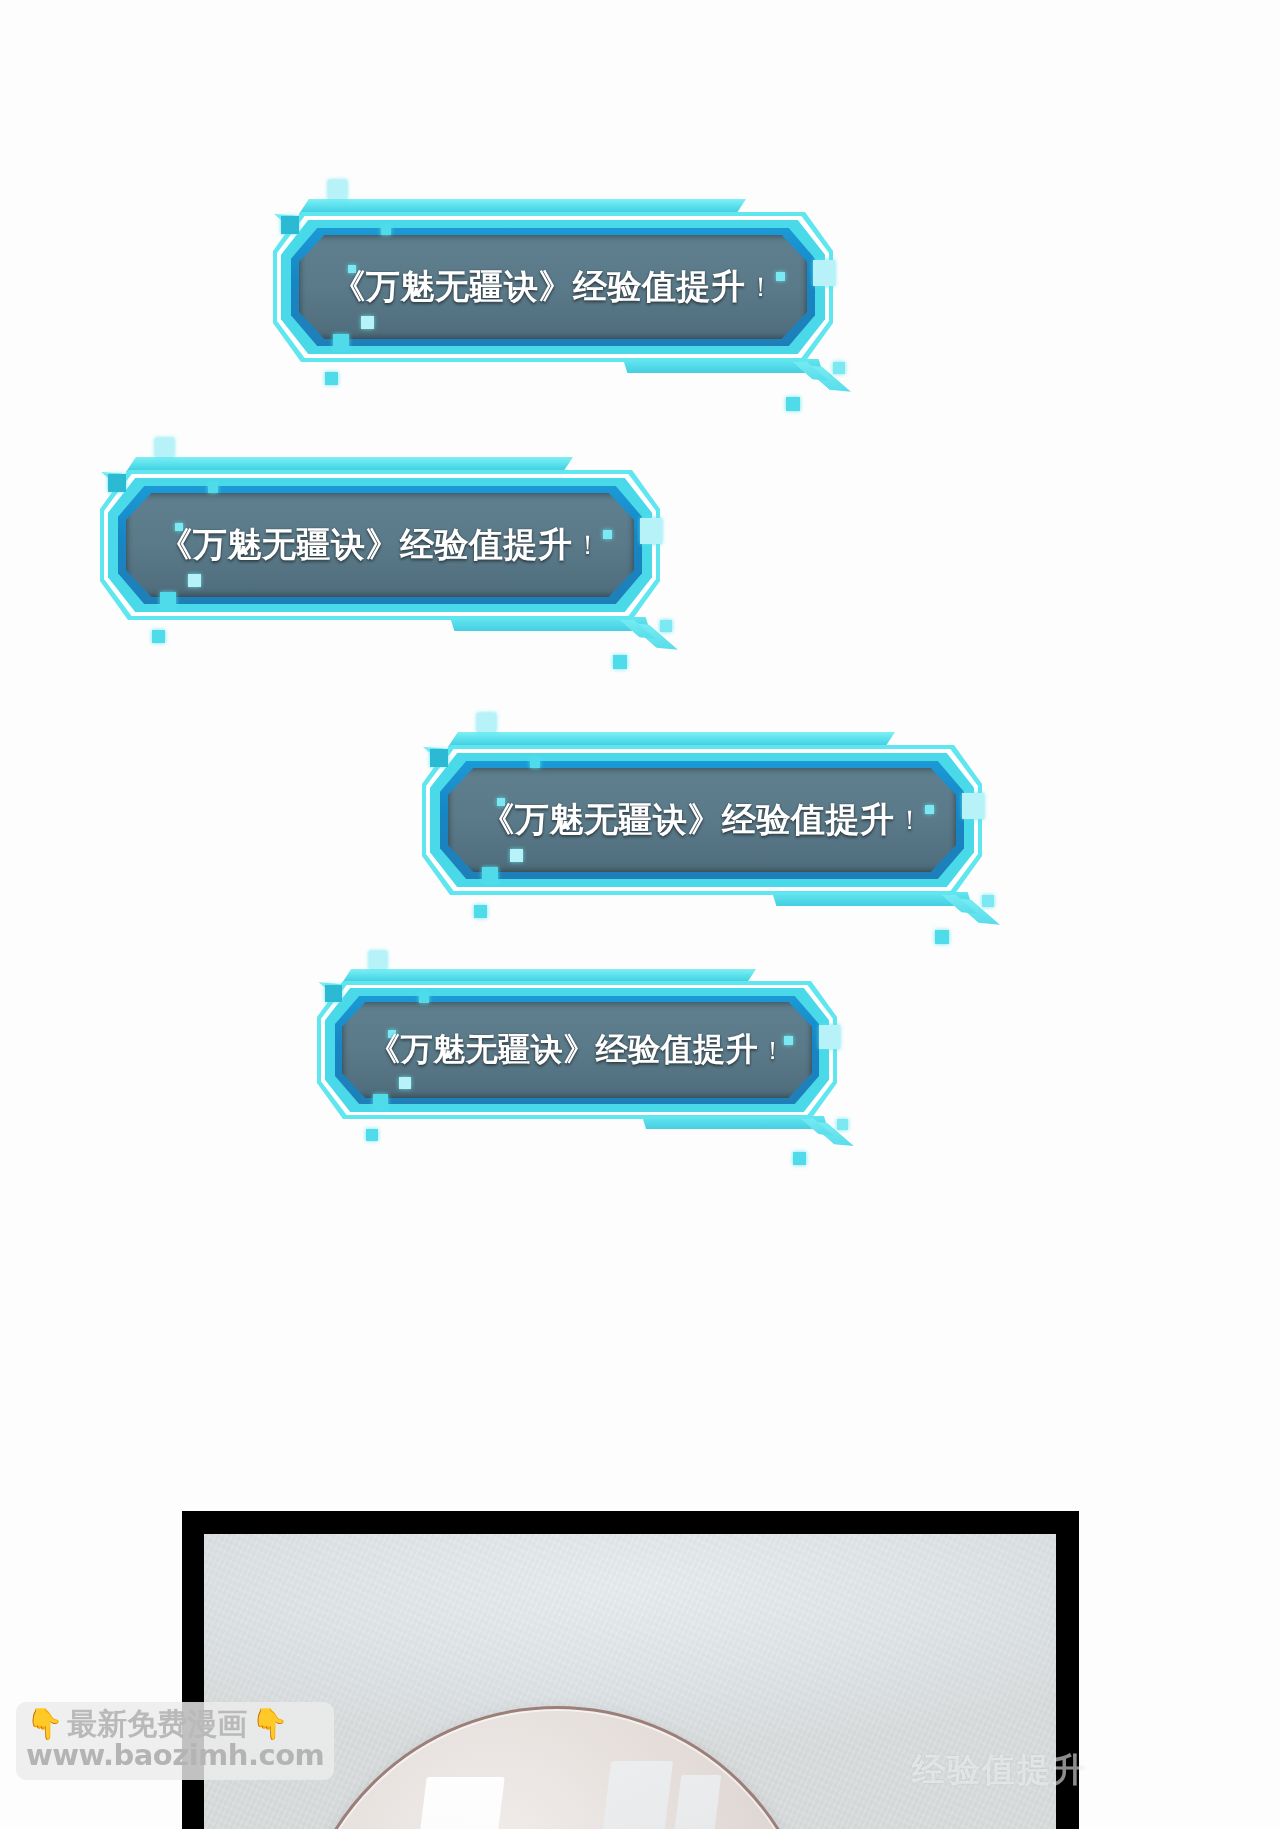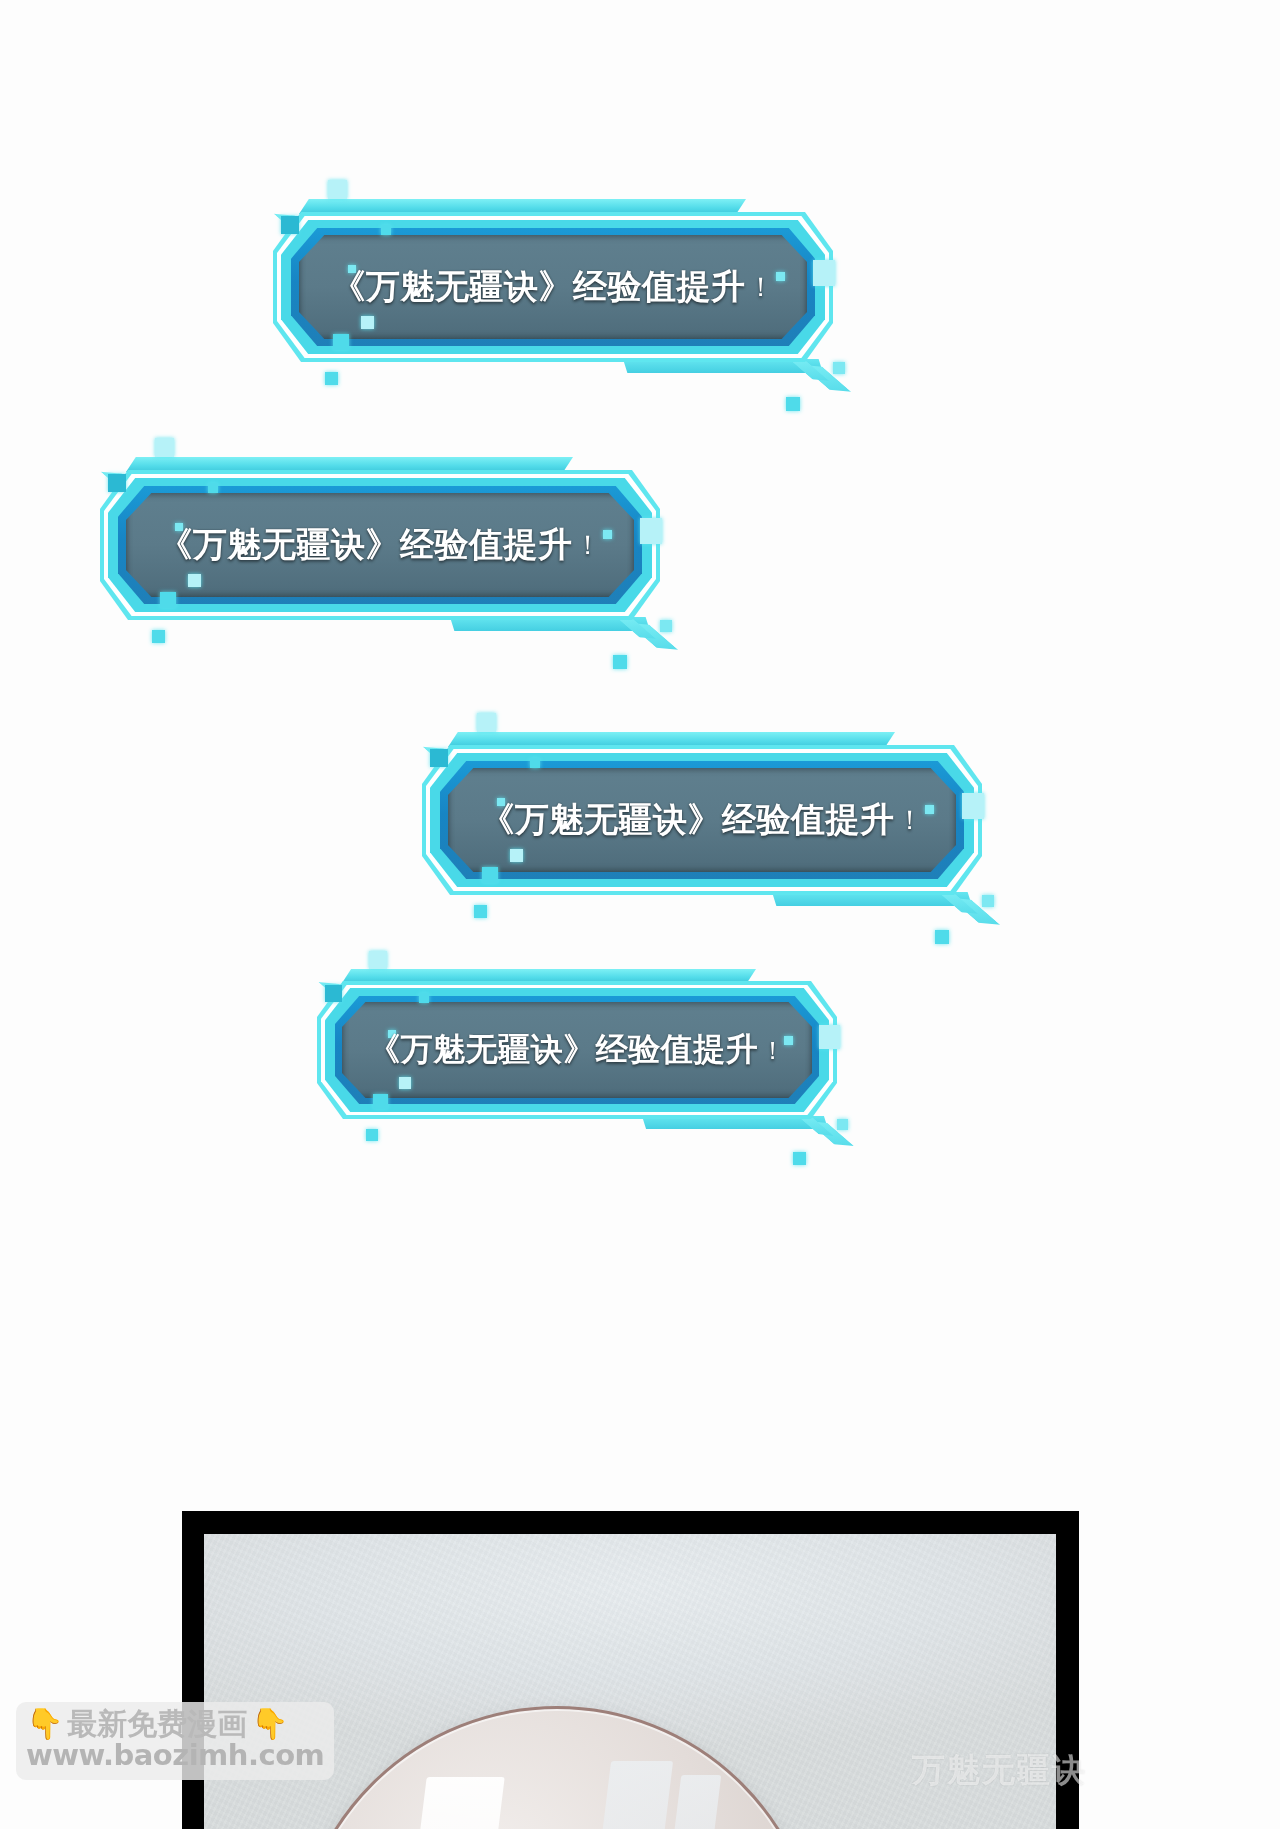--- a/index.html
+++ b/index.html
@@ -298,15 +298,15 @@
 
   <div id="wm-left" style="left:16px;top:1702px;">
     <div class="row1">
       <span class="hand">👇</span>
       <span>最新免费漫画</span>
       <span class="hand">👇</span>
     </div>
     <div class="row2">www.baozimh.com</div>
   </div>
 
-  <div id="wm-right" style="left:912px;top:1748px;">万魅无疆诀</div>
+  <div id="wm-right" style="left:912px;top:1748px;">经验值提升</div>
 
 </div>
 
 </body></html>

